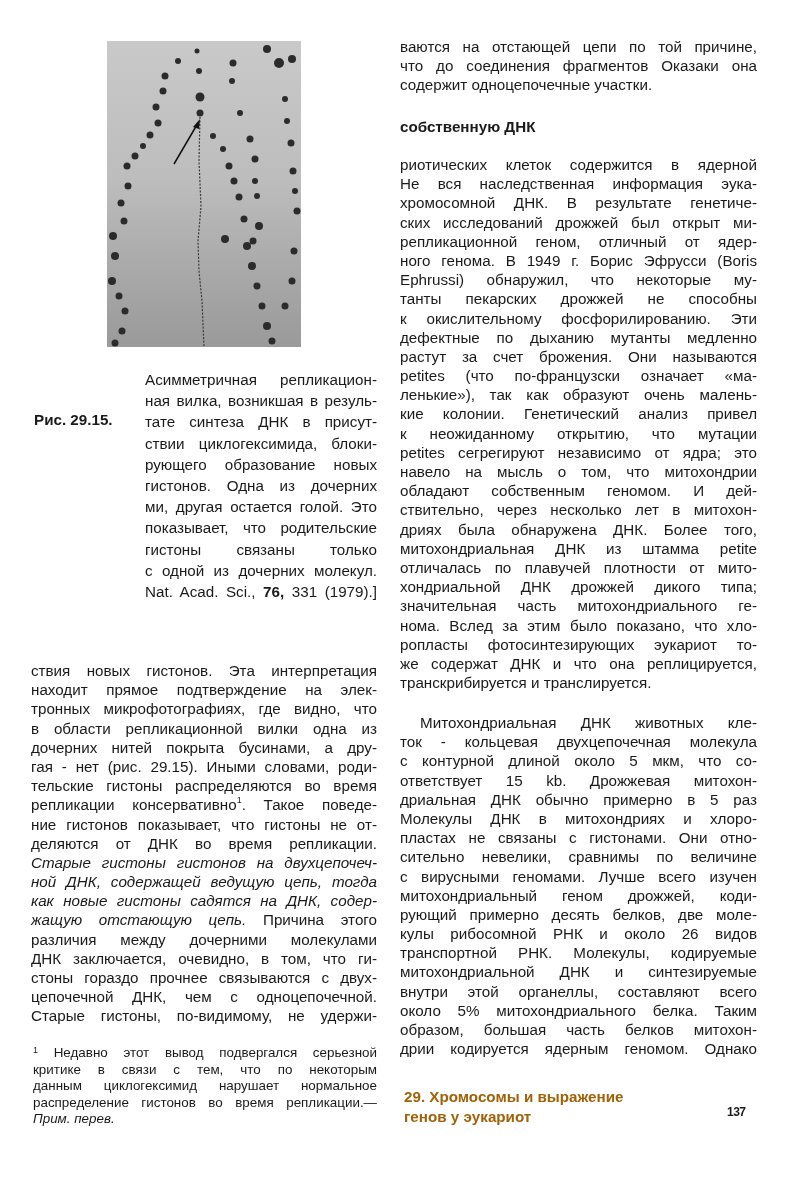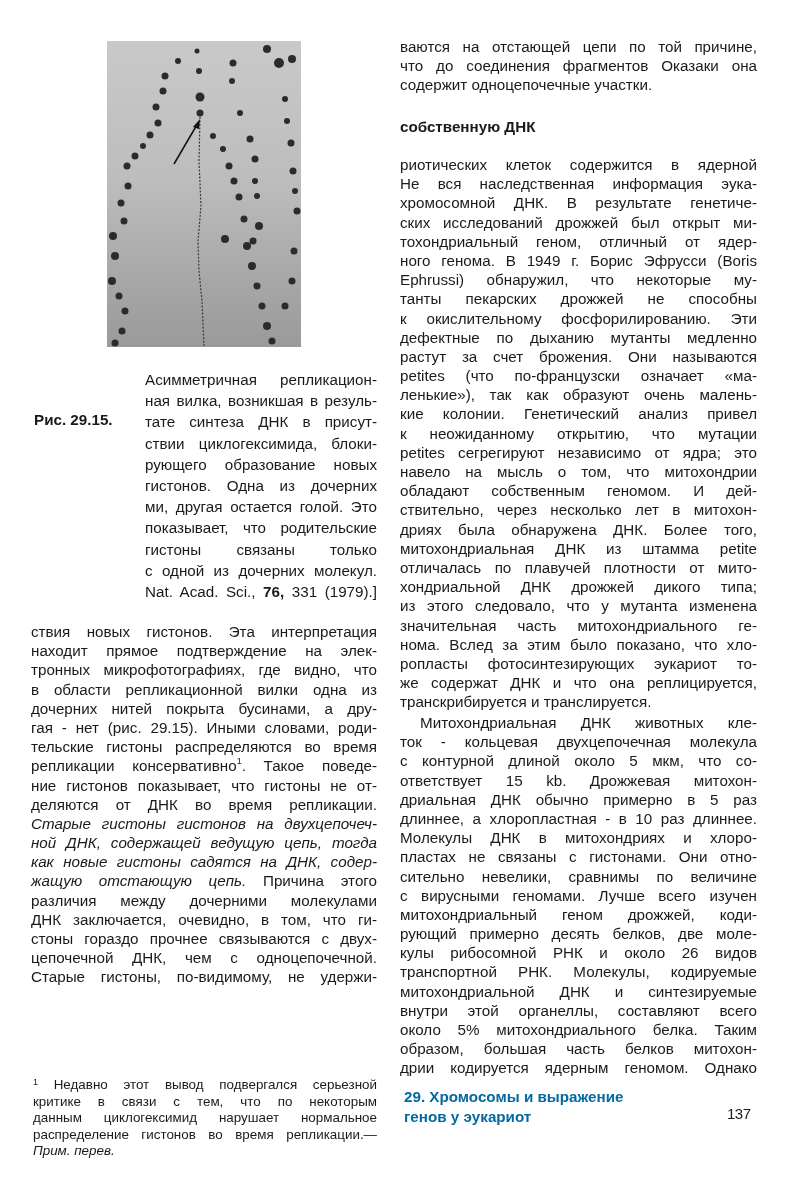--- a/index.html
+++ b/index.html
@@ -9,32 +9,32 @@
            background: linear-gradient(180deg, #c9c9c9 0%, #bdbdbd 45%, #a9a9a9 75%, #9a9a9a 100%);
            overflow: hidden; }
   .photo svg { position: absolute; left: 0; top: 0; }
   .caption { position: absolute; left: 34px; top: 369px; width: 343px; font-size: 15.2px; line-height: 21.2px; }
   .caption-label { position: absolute; left: 0; top: 0; font-weight: bold; margin-top: 40px; }
   .caption-body { position: absolute; left: 111px; top: 0; width: 232px; text-align: justify; }
   .caption-body .line { display: block; text-align: justify; text-align-last: justify; white-space: nowrap; }
   .col { position: absolute; font-size: 15.2px; line-height: 19.2px; }
   .col .line { display: block; white-space: nowrap; text-align: justify; text-align-last: justify; height: 19.2px; }
   .col .line.last { text-align-last: left; }
-  .left-col { left: 31px; top: 622px; width: 346px; }
+  .left-col { left: 31px; top: 661px; width: 346px; }
   .right-top { left: 400px; top: 37px; width: 357px; }
   .heading { position: absolute; left: 400px; top: 117px; width: 357px; font-weight: bold; font-size: 15.2px; line-height: 19.5px; }
   .right-main { left: 400px; top: 155px; width: 357px; }
   .right-p2 { left: 400px; top: 713px; width: 357px; }
   .indent { padding-left: 20px; }
   .it { font-style: italic; }
-  .footnote { position: absolute; left: 33px; top: 1045px; width: 344px; font-size: 13.4px; line-height: 16.6px; margin-top: 32px; }
+  .footnote { position: absolute; left: 33px; top: 1045px; width: 344px; font-size: 13.4px; line-height: 16.6px; }
   .footnote .line { display: block; white-space: nowrap; text-align: justify; text-align-last: justify; }
   .footnote .line.last { text-align-last: left; }
-  .running-head { position: absolute; left: 404px; top: 1087px; color: #0369a1; font-weight: bold; font-size: 15.2px; line-height: 19.5px; }
-  .page-num { position: absolute; left: 727px; top: 1105px; font-weight: normal; font-size: 15px; letter-spacing: -0.5px; }
+  .running-head { position: absolute; left: 404px; top: 1087px; color: #a16207; font-weight: bold; font-size: 15.2px; line-height: 19.5px; }
+  .page-num { position: absolute; left: 727px; top: 1105px; font-weight: bold; font-size: 12px; letter-spacing: -0.5px; }
   sup { font-size: 9px; vertical-align: top; line-height: 10px; }
 </style>
 </head>
 <body>
 
 <div class="photo">
   <svg width="194" height="306" viewBox="0 0 194 306">
     <g fill="#2b2b2b">
 
       <circle cx="71" cy="20" r="3"></circle>
@@ -161,54 +161,52 @@
 
 <div class="heading">
   <div>собственную ДНК</div>
 </div>
 
 <div class="col right-main">
   <span class="line">риотических клеток содержится в ядерной</span>
   <span class="line">Не вся наследственная информация эука-</span>
   <span class="line">хромосомной ДНК. В результате генетиче-</span>
   <span class="line">ских исследований дрожжей был открыт ми-</span>
-  <span class="line">тохондриальный геном, отличный от ядер-</span>
+  <span class="line">репликационной геном, отличный от ядер-</span>
   <span class="line">ного генома. В 1949 г. Борис Эфрусси (Boris</span>
   <span class="line">Ephrussi) обнаружил, что некоторые му-</span>
   <span class="line">танты пекарских дрожжей не способны</span>
   <span class="line">к окислительному фосфорилированию. Эти</span>
   <span class="line">дефектные по дыханию мутанты медленно</span>
   <span class="line">растут за счет брожения. Они называются</span>
   <span class="line">petites (что по-французски означает «ма-</span>
   <span class="line">ленькие»), так как образуют очень малень-</span>
   <span class="line">кие колонии. Генетический анализ привел</span>
   <span class="line">к неожиданному открытию, что мутации</span>
   <span class="line">petites сегрегируют независимо от ядра; это</span>
   <span class="line">навело на мысль о том, что митохондрии</span>
   <span class="line">обладают собственным геномом. И дей-</span>
   <span class="line">ствительно, через несколько лет в митохон-</span>
   <span class="line">дриях была обнаружена ДНК. Более того,</span>
   <span class="line">митохондриальная ДНК из штамма petite</span>
   <span class="line">отличалась по плавучей плотности от мито-</span>
   <span class="line">хондриальной ДНК дрожжей дикого типа;</span>
-  <span class="line">из этого следовало, что у мутанта изменена</span>
   <span class="line">значительная часть митохондриального ге-</span>
   <span class="line">нома. Вслед за этим было показано, что хло-</span>
   <span class="line">ропласты фотосинтезирующих эукариот то-</span>
   <span class="line">же содержат ДНК и что она реплицируется,</span>
   <span class="line last">транскрибируется и транслируется.</span>
 </div>
 
 <div class="col right-p2">
   <span class="line indent">Митохондриальная ДНК животных кле-</span>
   <span class="line">ток - кольцевая двухцепочечная молекула</span>
   <span class="line">с контурной длиной около 5 мкм, что со-</span>
   <span class="line">ответствует 15 kb. Дрожжевая митохон-</span>
   <span class="line">дриальная ДНК обычно примерно в 5 раз</span>
-  <span class="line">длиннее, а хлоропластная - в 10 раз длиннее.</span>
   <span class="line">Молекулы ДНК в митохондриях и хлоро-</span>
   <span class="line">пластах не связаны с гистонами. Они отно-</span>
   <span class="line">сительно невелики, сравнимы по величине</span>
   <span class="line">с вирусными геномами. Лучше всего изучен</span>
   <span class="line">митохондриальный геном дрожжей, коди-</span>
   <span class="line">рующий примерно десять белков, две моле-</span>
   <span class="line">кулы рибосомной РНК и около 26 видов</span>
   <span class="line">транспортной РНК. Молекулы, кодируемые</span>
   <span class="line">митохондриальной ДНК и синтезируемые</span>
   <span class="line">внутри этой органеллы, составляют всего</span>

